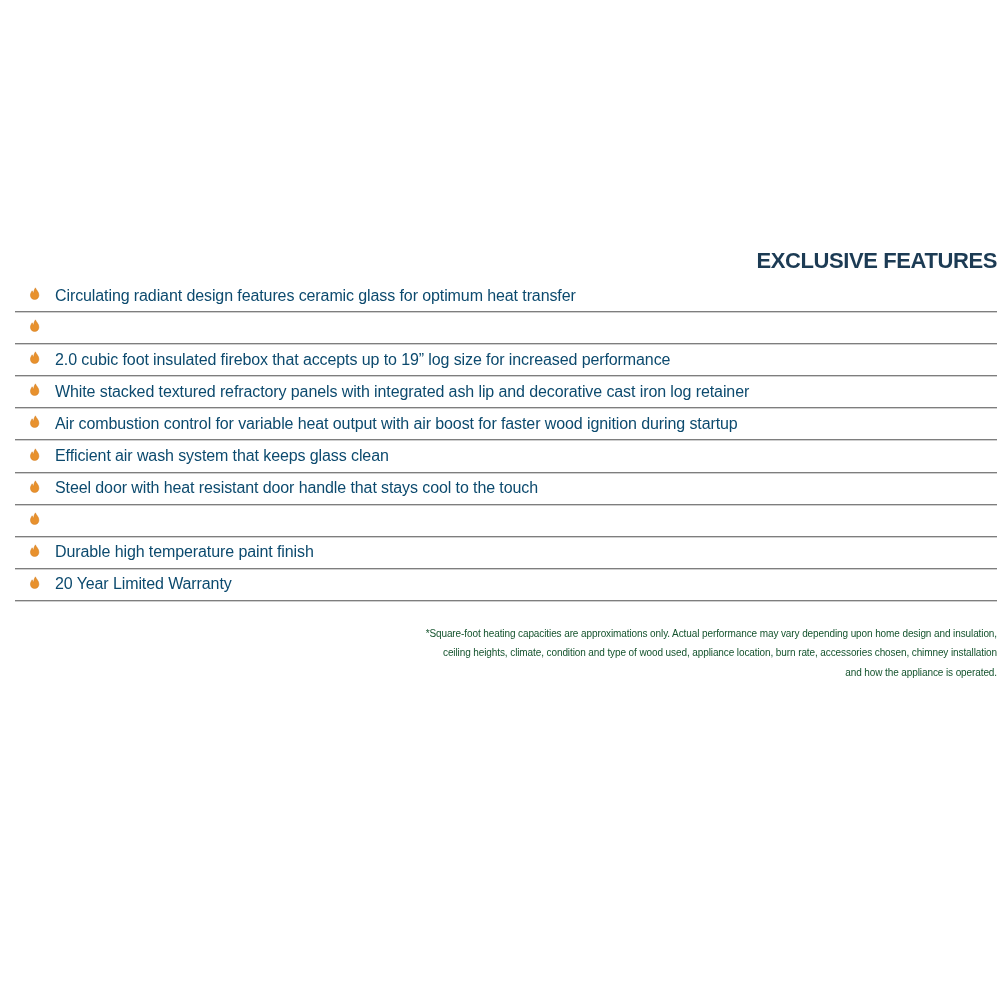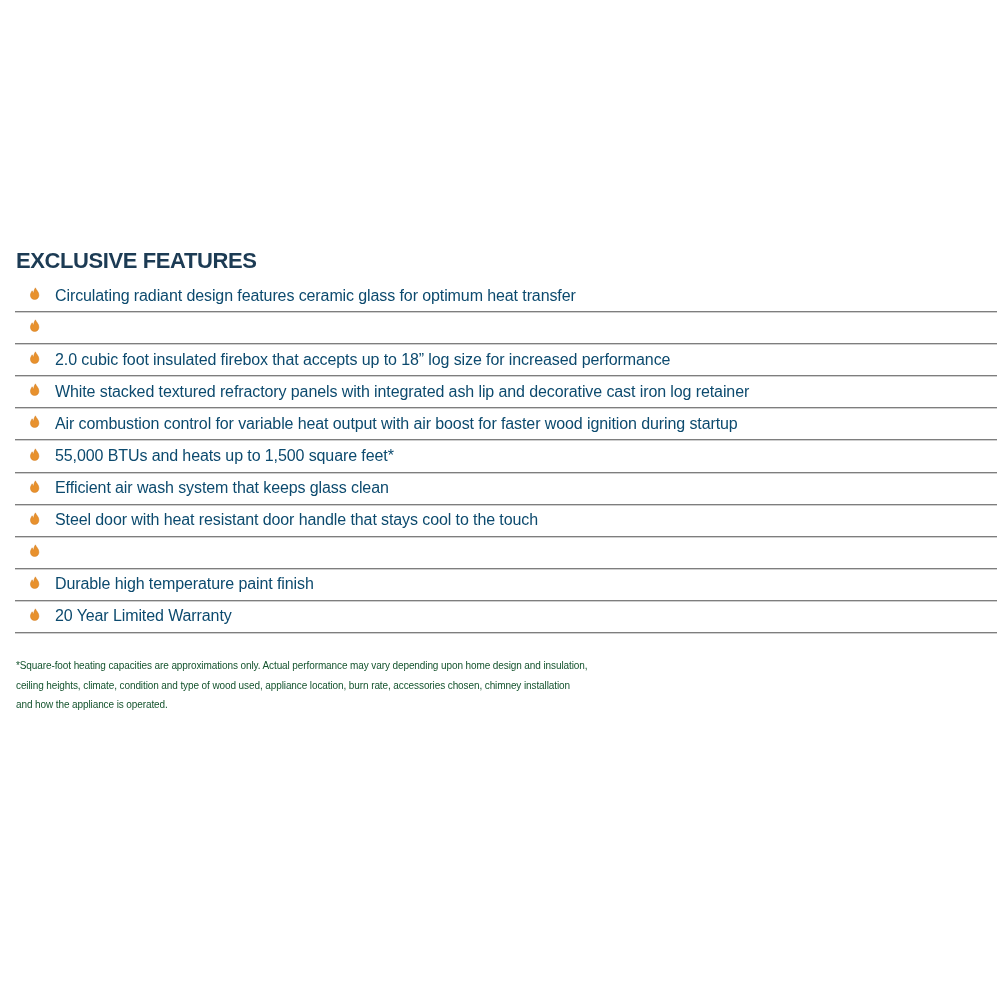--- a/index.html
+++ b/index.html
@@ -13,20 +13,21 @@
     height: 1000px;
     background: #ffffff;
     font-family: "Liberation Sans", "DejaVu Sans", sans-serif;
     overflow: hidden;
   }
   #content {
     position: absolute;
     top: 248px;
     left: 15px;
     right: 3px;
+    text-align: right;
   }
   .page-title {
     margin: 0 0 6px 1px;
     font-size: 22px;
     line-height: 26px;
     font-weight: 700;
     letter-spacing: -0.4px;
     color: #1c3b54;
   }
   .feature-list {
@@ -92,45 +93,37 @@
               <path fill="#e8912d" stroke="#d07a1d" stroke-width="0.6" d="M9.1 0.6 C10.2 3.6 13.4 5.5 13.4 9.6 C13.4 12.8 11.1 14.9 8.2 14.9 C5.3 14.9 3.0 12.8 3.0 9.6 C3.0 7.4 4.2 5.9 5.1 4.2 C5.4 5.4 6.0 6.2 6.9 6.8 C7.1 4.4 7.9 2.7 9.1 0.6 Z"></path>
             </svg>
           </span>
       </li>
       <li class="feature-row">
         <span class="flame">
             <svg width="13" height="17" viewBox="0 0 16 20">
               <path fill="#e8912d" stroke="#d07a1d" stroke-width="0.6" d="M9.1 0.6 C10.2 3.6 13.4 5.5 13.4 9.6 C13.4 12.8 11.1 14.9 8.2 14.9 C5.3 14.9 3.0 12.8 3.0 9.6 C3.0 7.4 4.2 5.9 5.1 4.2 C5.4 5.4 6.0 6.2 6.9 6.8 C7.1 4.4 7.9 2.7 9.1 0.6 Z"></path>
             </svg>
           </span>
-        <span class="feature-text">2.0 cubic foot insulated firebox that accepts up to 18” log size for increased performance</span>
+        <span class="feature-text">2.0 cubic foot insulated firebox that accepts up to 19” log size for increased performance</span>
       </li>
       <li class="feature-row">
         <span class="flame">
             <svg width="13" height="17" viewBox="0 0 16 20">
               <path fill="#e8912d" stroke="#d07a1d" stroke-width="0.6" d="M9.1 0.6 C10.2 3.6 13.4 5.5 13.4 9.6 C13.4 12.8 11.1 14.9 8.2 14.9 C5.3 14.9 3.0 12.8 3.0 9.6 C3.0 7.4 4.2 5.9 5.1 4.2 C5.4 5.4 6.0 6.2 6.9 6.8 C7.1 4.4 7.9 2.7 9.1 0.6 Z"></path>
             </svg>
           </span>
         <span class="feature-text">White stacked textured refractory panels with integrated ash lip and decorative cast iron log retainer</span>
       </li>
       <li class="feature-row">
         <span class="flame">
             <svg width="13" height="17" viewBox="0 0 16 20">
               <path fill="#e8912d" stroke="#d07a1d" stroke-width="0.6" d="M9.1 0.6 C10.2 3.6 13.4 5.5 13.4 9.6 C13.4 12.8 11.1 14.9 8.2 14.9 C5.3 14.9 3.0 12.8 3.0 9.6 C3.0 7.4 4.2 5.9 5.1 4.2 C5.4 5.4 6.0 6.2 6.9 6.8 C7.1 4.4 7.9 2.7 9.1 0.6 Z"></path>
             </svg>
           </span>
         <span class="feature-text">Air combustion control for variable heat output with air boost for faster wood ignition during startup</span>
-      </li>
-      <li class="feature-row">
-        <span class="flame">
-            <svg width="13" height="17" viewBox="0 0 16 20">
-              <path fill="#e8912d" stroke="#d07a1d" stroke-width="0.6" d="M9.1 0.6 C10.2 3.6 13.4 5.5 13.4 9.6 C13.4 12.8 11.1 14.9 8.2 14.9 C5.3 14.9 3.0 12.8 3.0 9.6 C3.0 7.4 4.2 5.9 5.1 4.2 C5.4 5.4 6.0 6.2 6.9 6.8 C7.1 4.4 7.9 2.7 9.1 0.6 Z"></path>
-            </svg>
-          </span>
-        <span class="feature-text">55,000 BTUs and heats up to 1,500 square feet*</span>
       </li>
       <li class="feature-row">
         <span class="flame">
             <svg width="13" height="17" viewBox="0 0 16 20">
               <path fill="#e8912d" stroke="#d07a1d" stroke-width="0.6" d="M9.1 0.6 C10.2 3.6 13.4 5.5 13.4 9.6 C13.4 12.8 11.1 14.9 8.2 14.9 C5.3 14.9 3.0 12.8 3.0 9.6 C3.0 7.4 4.2 5.9 5.1 4.2 C5.4 5.4 6.0 6.2 6.9 6.8 C7.1 4.4 7.9 2.7 9.1 0.6 Z"></path>
             </svg>
           </span>
         <span class="feature-text">Efficient air wash system that keeps glass clean</span>
       </li>
       <li class="feature-row">

